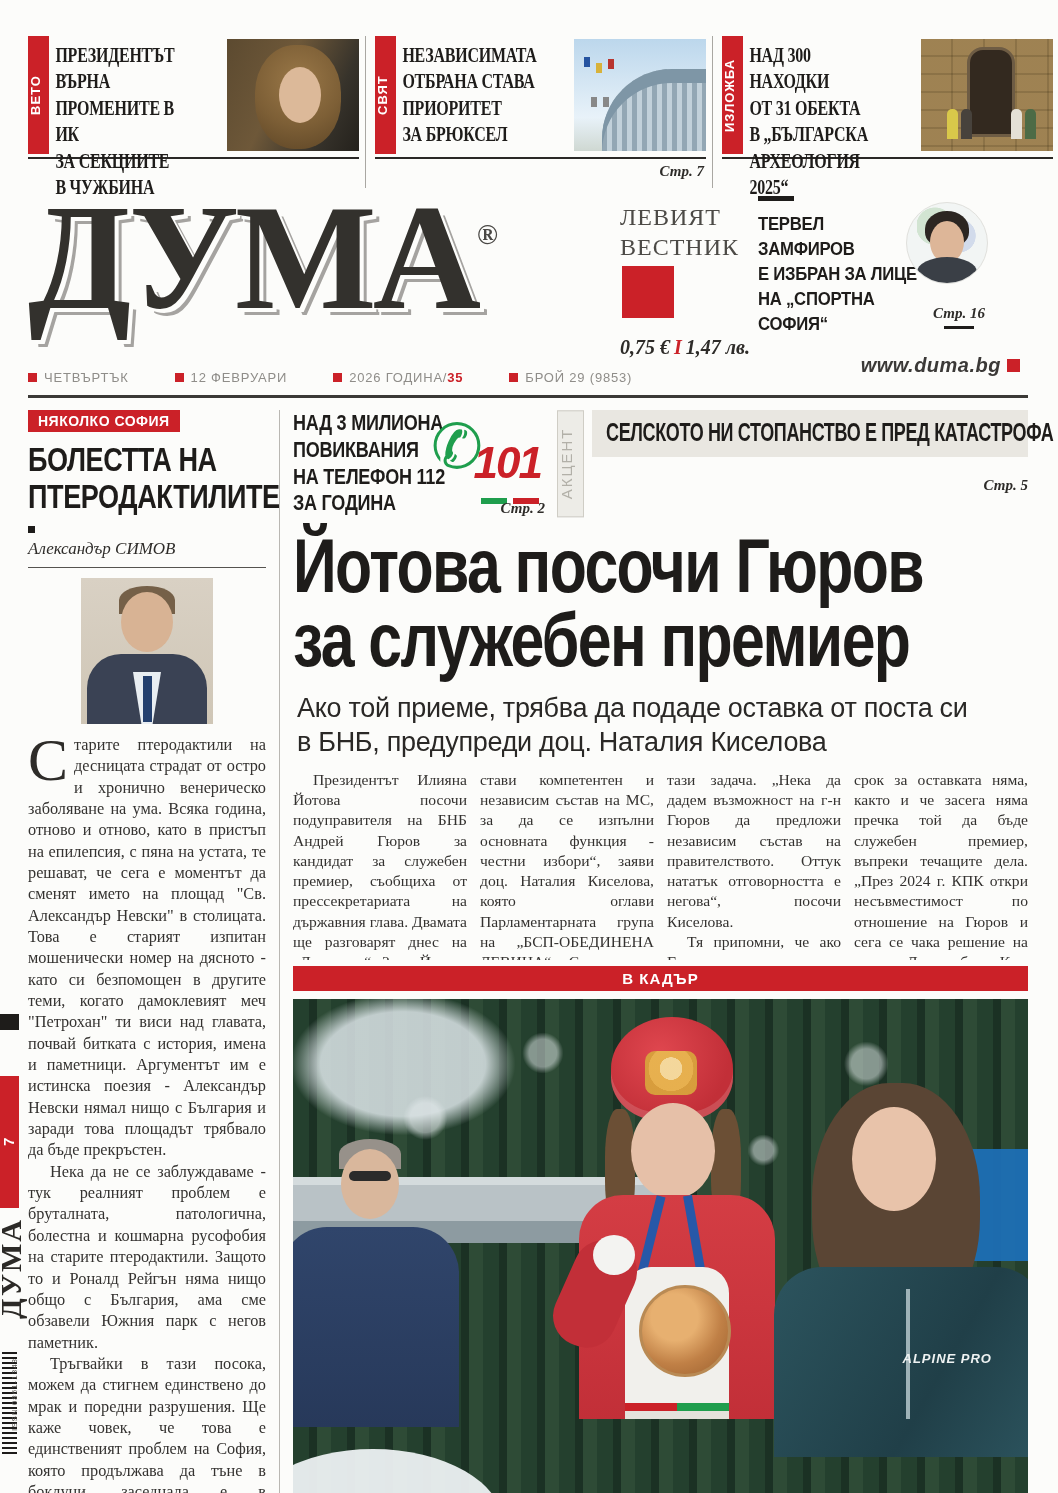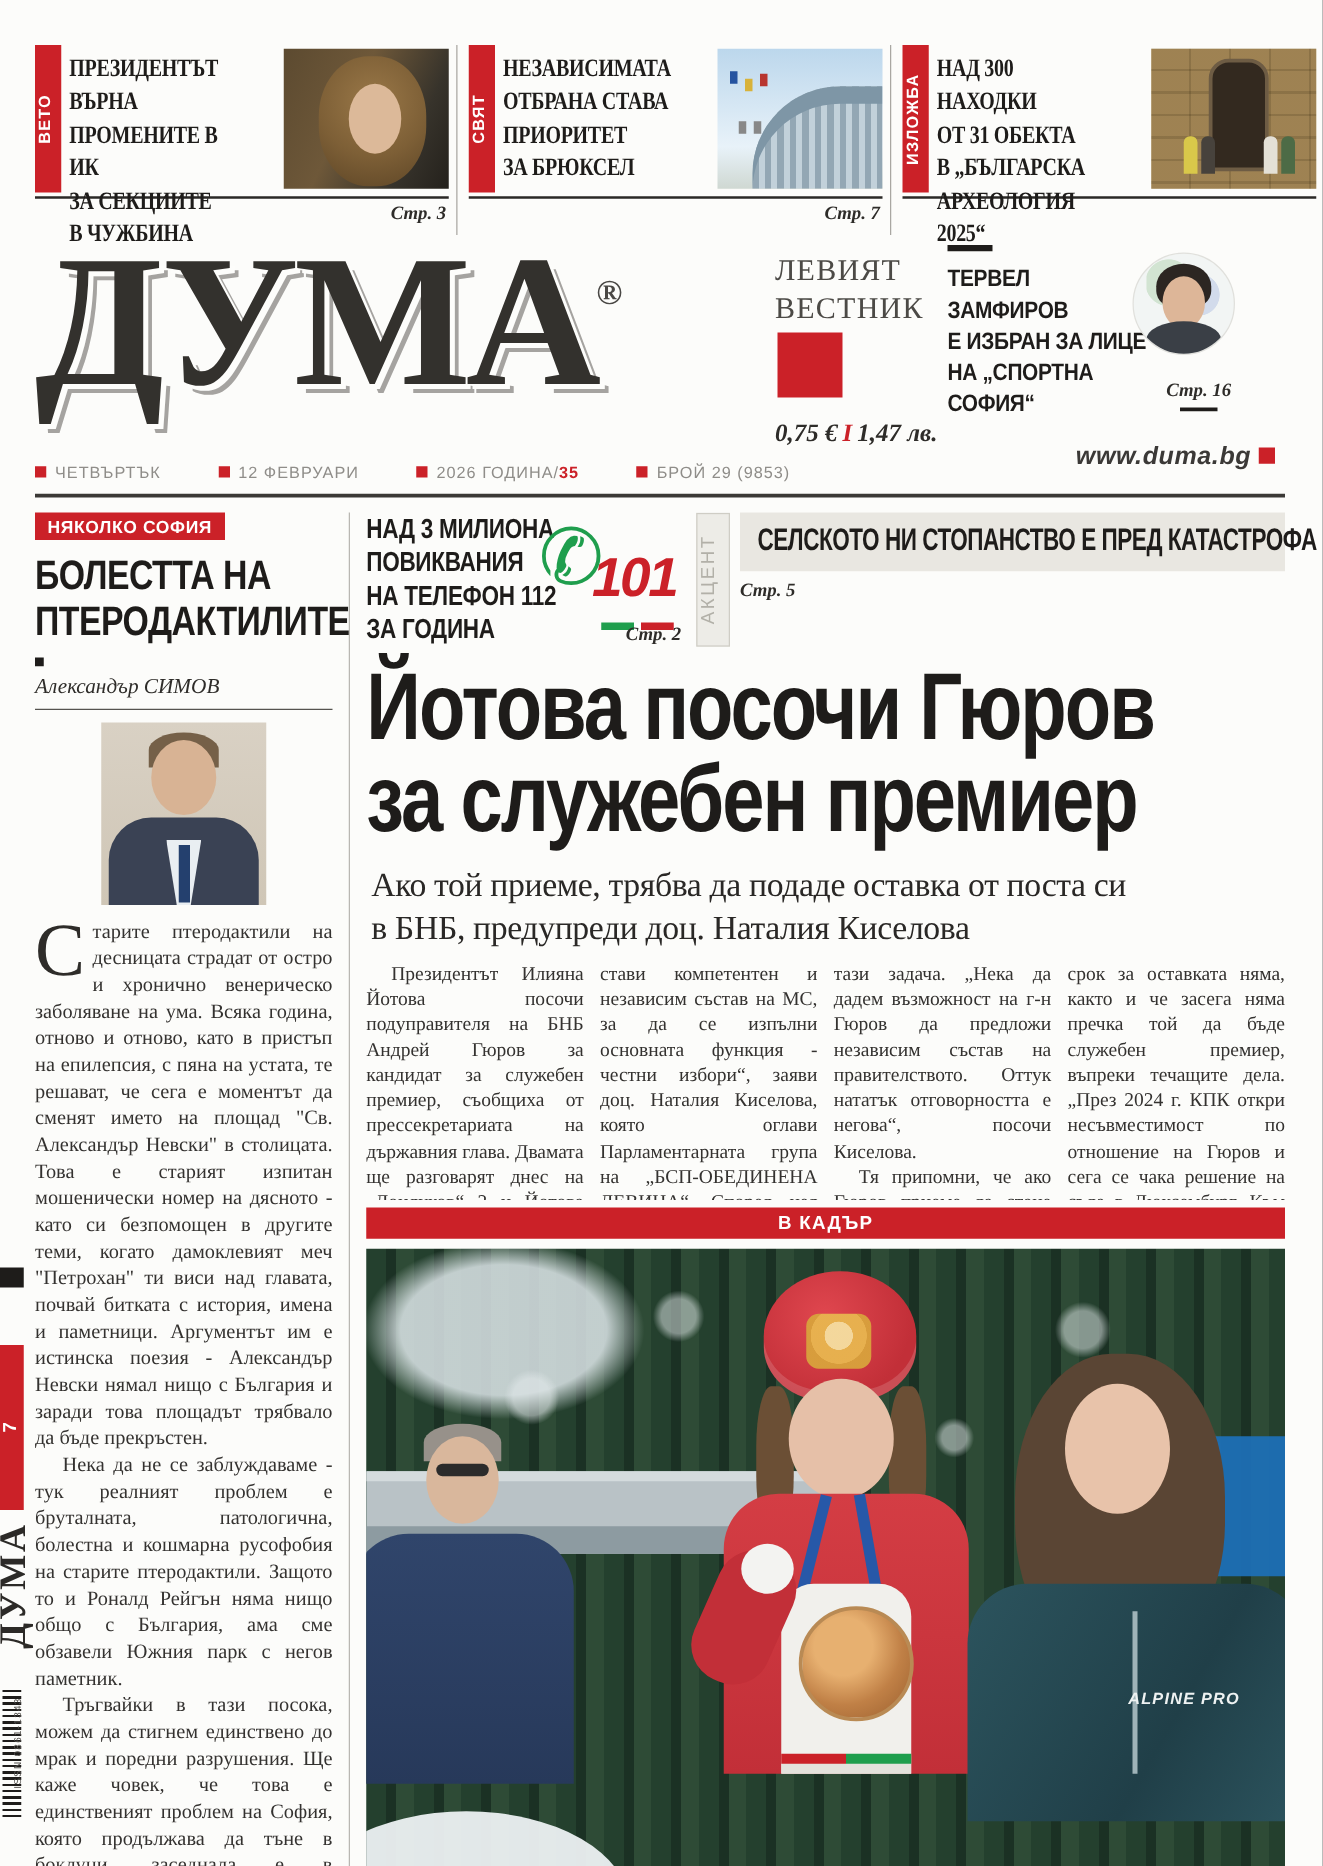--- a/index.html
+++ b/index.html
@@ -134,29 +134,29 @@
   .pg112{position:absolute;right:10px;bottom:0;}
   .ak-label{width:25px;flex:none;margin:0 8px 0 2px;background:#edece7;border:1px solid #cfcdc5;
             color:#b2b0a8;writing-mode:vertical-rl;transform:rotate(180deg);text-align:center;
             font-size:15px;letter-spacing:2px;font-family:"Liberation Sans",sans-serif;}
   .ak-wrap{flex:1;display:flex;flex-direction:column;min-width:0;}
   .ak-box{background:#e9e7e1;padding:8px 14px 10px;}
   .ak-head{font-weight:bold;font-size:25px;white-space:nowrap;color:#1e1c1a;
            font-family:"Liberation Sans",sans-serif;letter-spacing:-.5px;display:inline-block;
            transform:scaleX(.72);transform-origin:0 0;}
   .ak-text{font-style:italic;font-size:16.5px;line-height:1.32;text-align:justify;text-indent:28px;margin-top:2px;}
-  .ak-page{text-align:left;margin-top:8px;}
+  .ak-page{text-align:right;margin-top:20px;}
 
   
   .main-title{margin-top:12px;}
   .main-title .ln{font-weight:bold;font-size:76px;line-height:.97;color:#1e1c1a;white-space:nowrap;
                   transform:scaleX(.8);transform-origin:0 0;
                   font-family:"Liberation Sans",sans-serif;letter-spacing:-2px;}
   .subhead{font-size:27px;line-height:1.28;color:#2a2826;margin:14px 0 10px 4px;white-space:pre-line;
-           font-family:Liberation Serif, serif;letter-spacing:-.3px;}
+           font-family:Liberation Sans, sans-serif;letter-spacing:-.3px;}
   .cols{display:flex;gap:13px;height:190px;overflow:hidden;}
   .col{flex:1;font-size:15.6px;line-height:1.3;text-align:justify;color:#343230;min-width:0;}
   .col p{margin:0;} .col p.ind{text-indent:20px;}
 
   .kader{margin-top:6px;background:#cb2128;color:#fff;text-align:center;font-weight:bold;
          font-size:15px;letter-spacing:1px;padding:4px 0;font-family:"Liberation Sans",sans-serif;}
 
   
   .mphoto{position:relative;margin-top:8px;height:540px;overflow:hidden;
           background:repeating-linear-gradient(90deg,#24402e 0 16px,#1b3124 16px 24px,#2e4b36 24px 38px);}
@@ -233,21 +233,20 @@
         <div class="t-head">ПРЕЗИДЕНТЪТ ВЪРНА
 ПРОМЕНИТЕ В ИК
 ЗА СЕКЦИИТЕ
 В ЧУЖБИНА</div>
         <div class="t-photo ph1">
           <div class="hair"></div>
           <div class="face"></div>
         </div>
       </div>
       <div class="t-rule"></div>
-      <div class="t-page pageref">Стр. 3</div>
     </div>
     <div class="teaser">
       <div class="t-main">
         <div class="v-tag">СВЯТ</div>
         <div class="t-head">НЕЗАВИСИМАТА
 ОТБРАНА СТАВА
 ПРИОРИТЕТ
 ЗА БРЮКСЕЛ</div>
         <div class="t-photo ph2">
           <div class="bld"></div>

